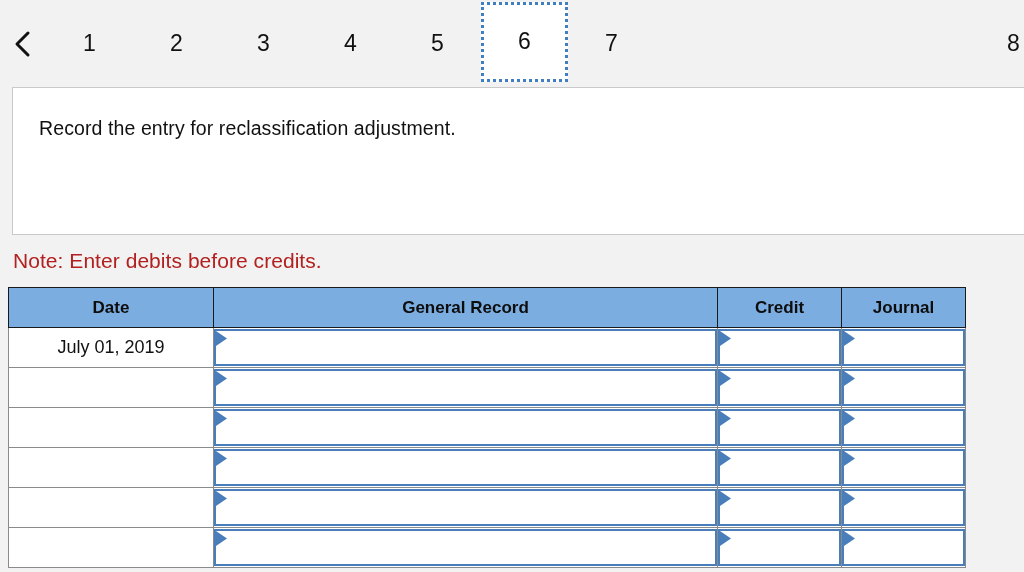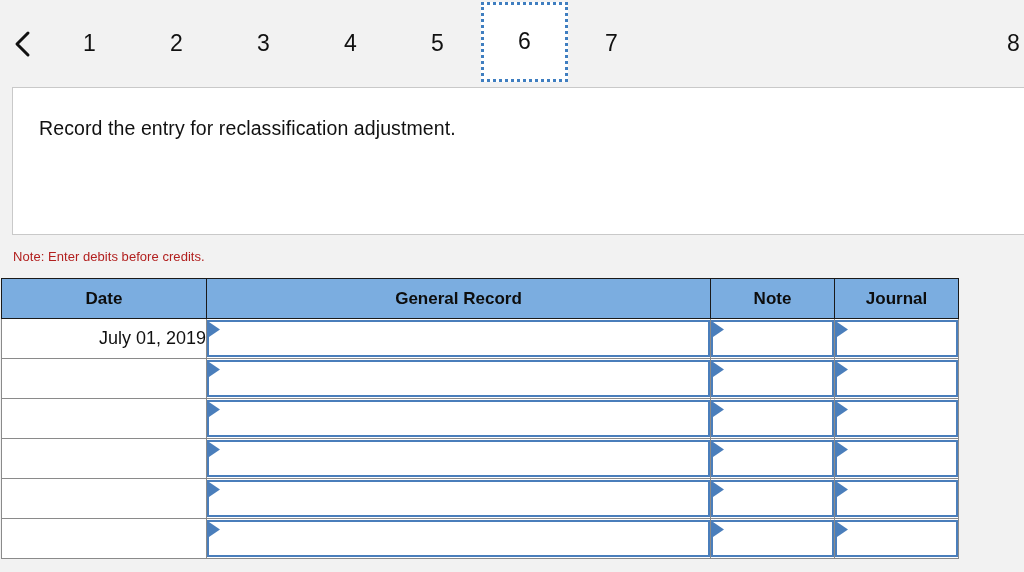--- a/index.html
+++ b/index.html
@@ -95,28 +95,28 @@
   .panel-text {
     font-size: 19.5px;
     color: #111;
     padding: 29px 0 0 26px;
     letter-spacing: 0.1px;
   }
 
   
   .note {
     color: #b2201f;
-    font-size: 13px;
+    font-size: 21px;
     padding: 14px 0 0 13px;
     letter-spacing: 0.05px;
   }
 
   
   .table-wrap {
-    padding: 14px 0 0 1px;
+    padding: 14px 0 0 8px;
   }
   table.journal {
     border-collapse: collapse;
     table-layout: fixed;
     width: 957px;
   }
   table.journal th {
     background: #7bade0;
     border: 1px solid #1a1a1a;
     color: #0d0d0d;
@@ -130,21 +130,21 @@
   table.journal td {
     border: 1px solid #8a8a8a;
     border-top: none;
     height: 39px;
     padding: 0;
     box-sizing: border-box;
     background: #ffffff;
     vertical-align: middle;
   }
   td.date-cell {
-    text-align: right;
+    text-align: center;
     font-size: 18px;
     color: #111;
     border-left: 1px solid #8a8a8a;
     border-right: 1px solid #8a8a8a;
     border-bottom: 1px solid #8a8a8a;
   }
   td.field-cell {
     border: none;
     padding: 0;
     background: transparent;
@@ -227,21 +227,21 @@
     <colgroup>
       <col style="width:205px">
       <col style="width:504px">
       <col style="width:124px">
       <col style="width:124px">
     </colgroup>
     <thead>
       <tr>
         <th>Date</th>
         <th>General Record</th>
-        <th>Note</th>
+        <th>Credit</th>
         <th>Journal</th>
       </tr>
     </thead>
     <tbody>
 
       <tr>
         <td class="date-cell">July 01, 2019</td>
         <td class="field-cell">
           <div class="field">
             <span class="marker"></span>

